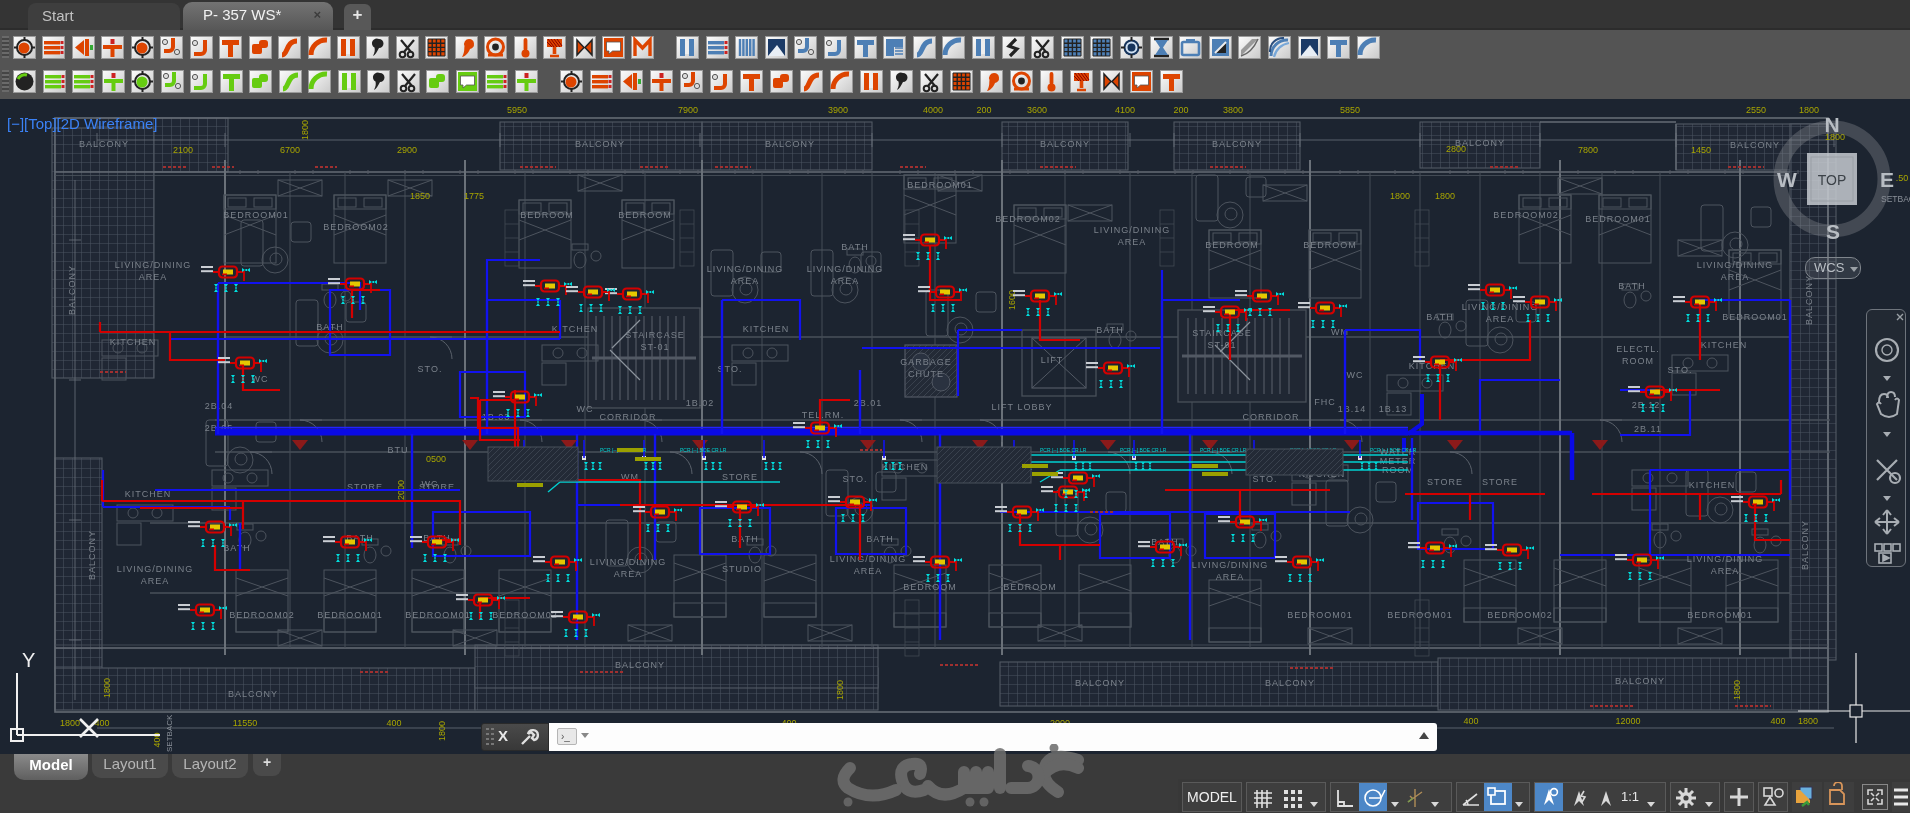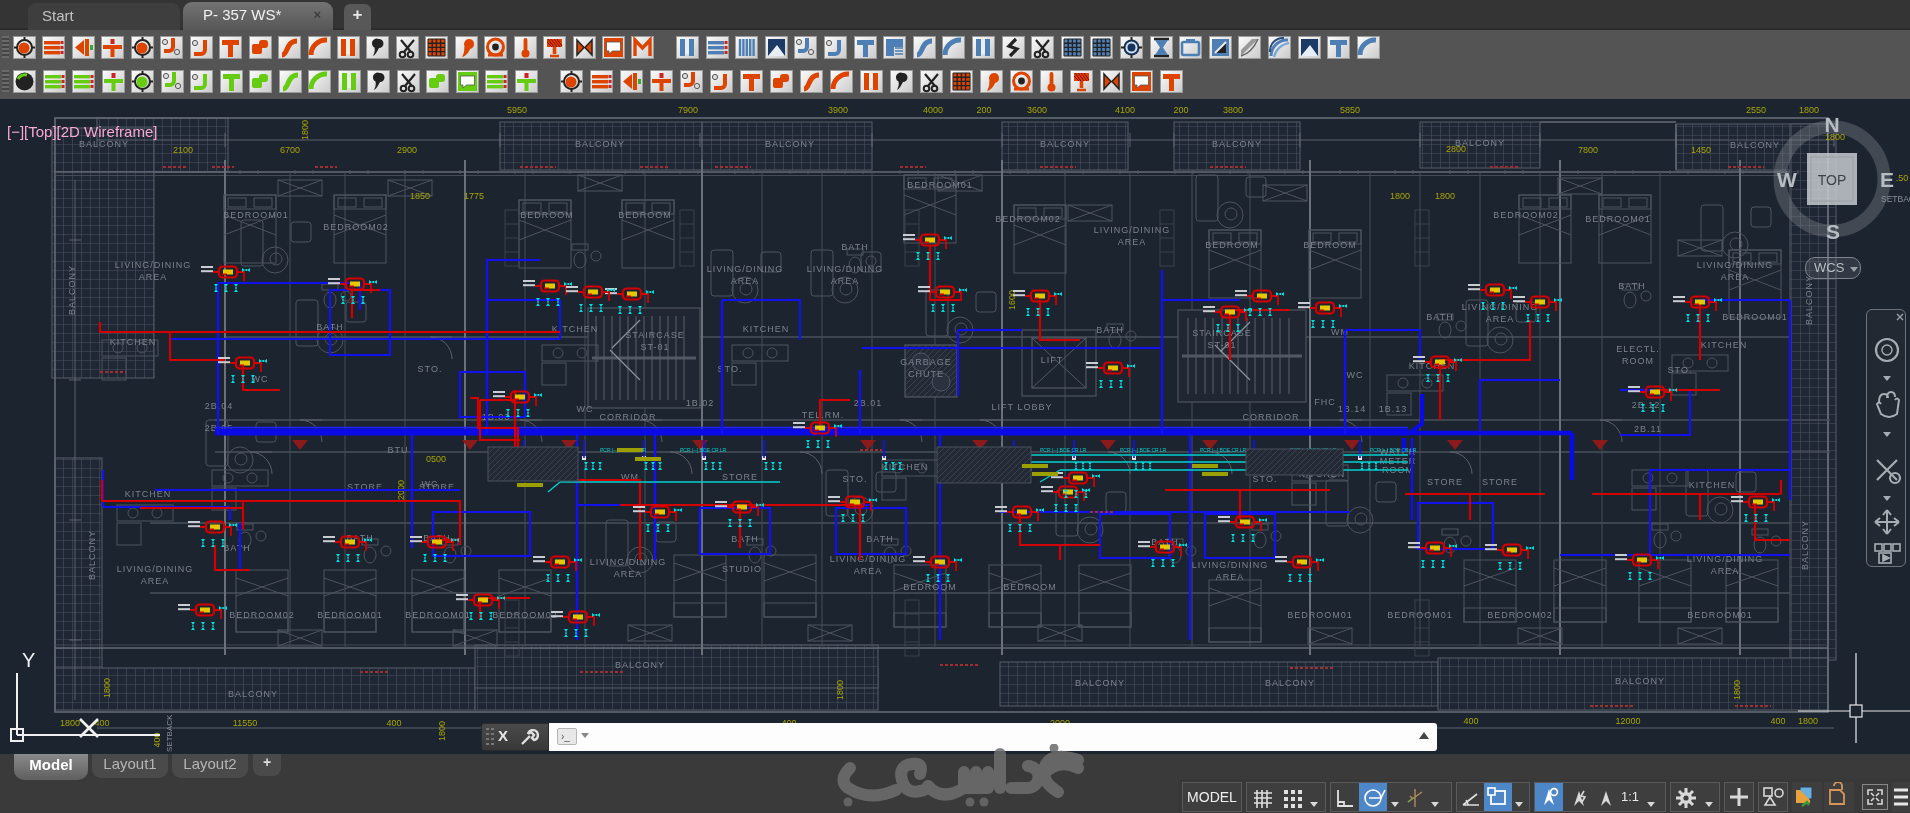--- a/index.html
+++ b/index.html
@@ -1771,21 +1771,21 @@
         <path d="M940 665h40"></path>
         <path d="M1290 668h44"></path>
         <path d="M1590 706h44"></path>
         <path d="M360 672h30"></path>
         <path d="M1735 706h36"></path>
         <path d="M1090 512h24"></path>
         <path d="M860 450h22"></path>
       </g>
 </svg>
 
-<div class="abs" style="left:7px;top:24px;color:#f9a8d4;font-size:15px">[−][Top][2D Wireframe]</div>
+<div class="abs" style="left:7px;top:16px;color:#3b82f6;font-size:15px">[−][Top][2D Wireframe]</div>
 
 <div class="abs" style="left:1765px;top:0px;width:145px;height:175px">
 <svg width="145" height="175">
 <circle cx="67" cy="80" r="52" fill="none" stroke="#8b9096" stroke-width="13" opacity="0.35"></circle>
 <rect x="42" y="54" width="50" height="52" fill="#c6cad0" opacity="0.85"></rect>
 <rect x="46" y="58" width="42" height="44" fill="none" stroke="#9aa0a6" stroke-width="1"></rect>
 <text x="67" y="86" text-anchor="middle" font-size="14" fill="#3c4248" font-family="Liberation Sans">TOP</text>
 <text x="67" y="33" text-anchor="middle" font-size="21" fill="#b8bdc3" font-weight="bold" font-family="Liberation Sans">N</text>
 <text x="22" y="88" text-anchor="middle" font-size="21" fill="#b8bdc3" font-weight="bold" font-family="Liberation Sans">W</text>
 <text x="122" y="88" text-anchor="middle" font-size="21" fill="#b8bdc3" font-weight="bold" font-family="Liberation Sans">E</text>

